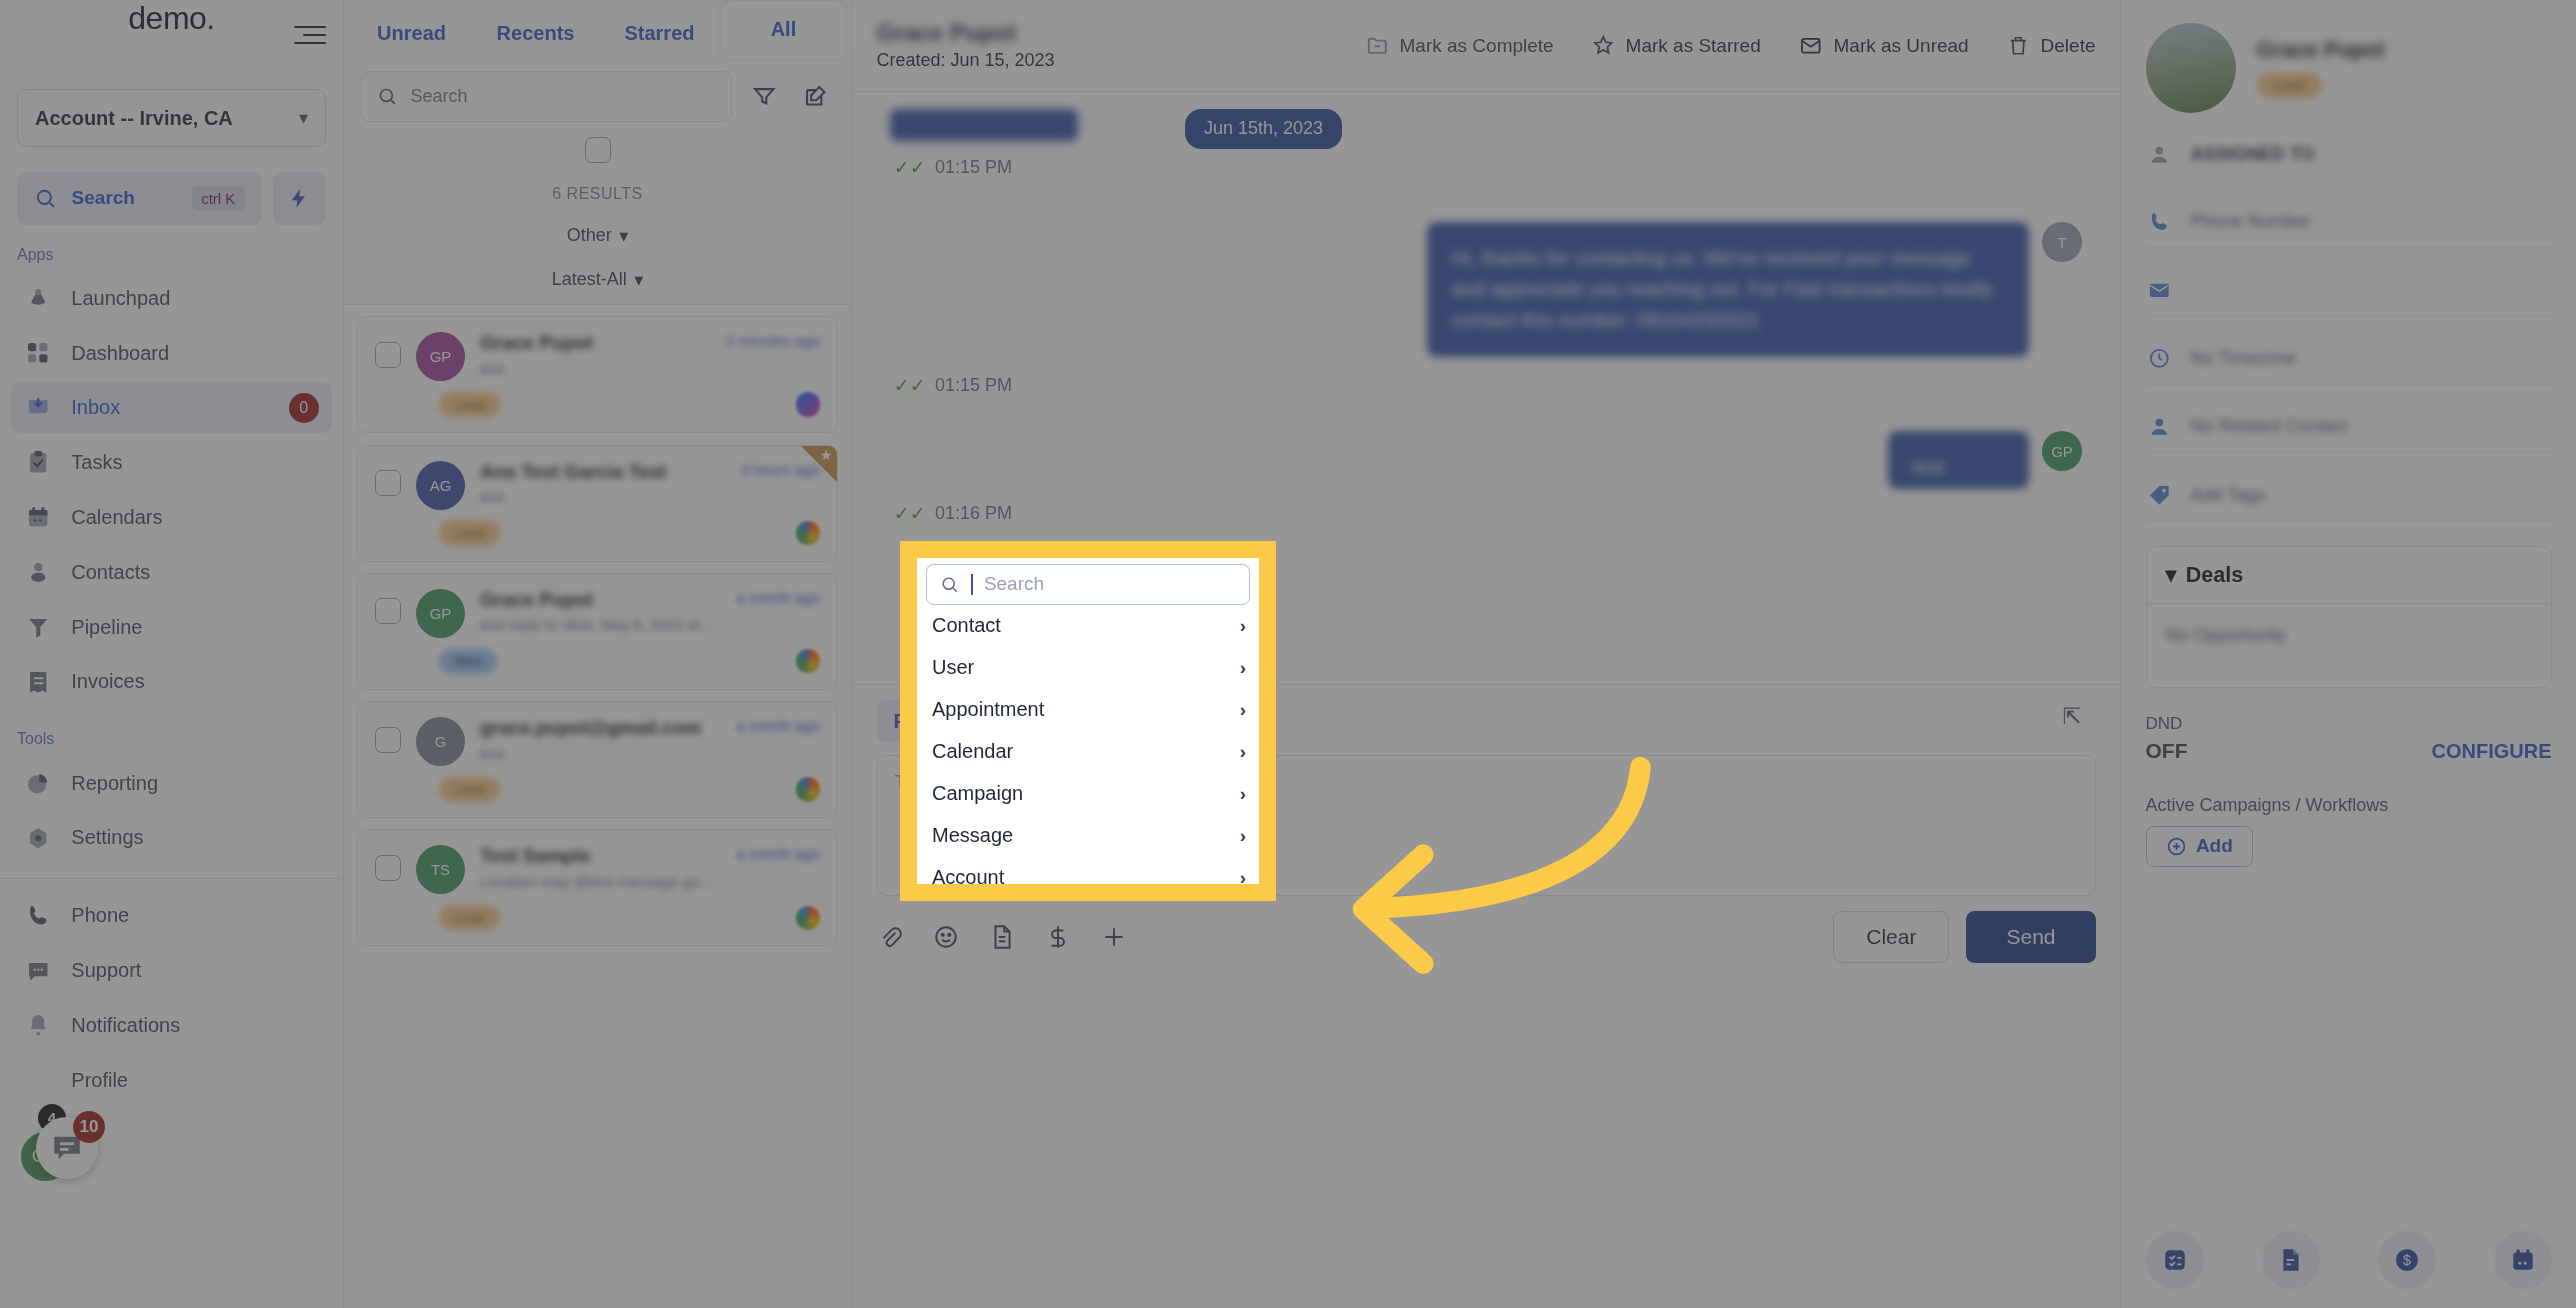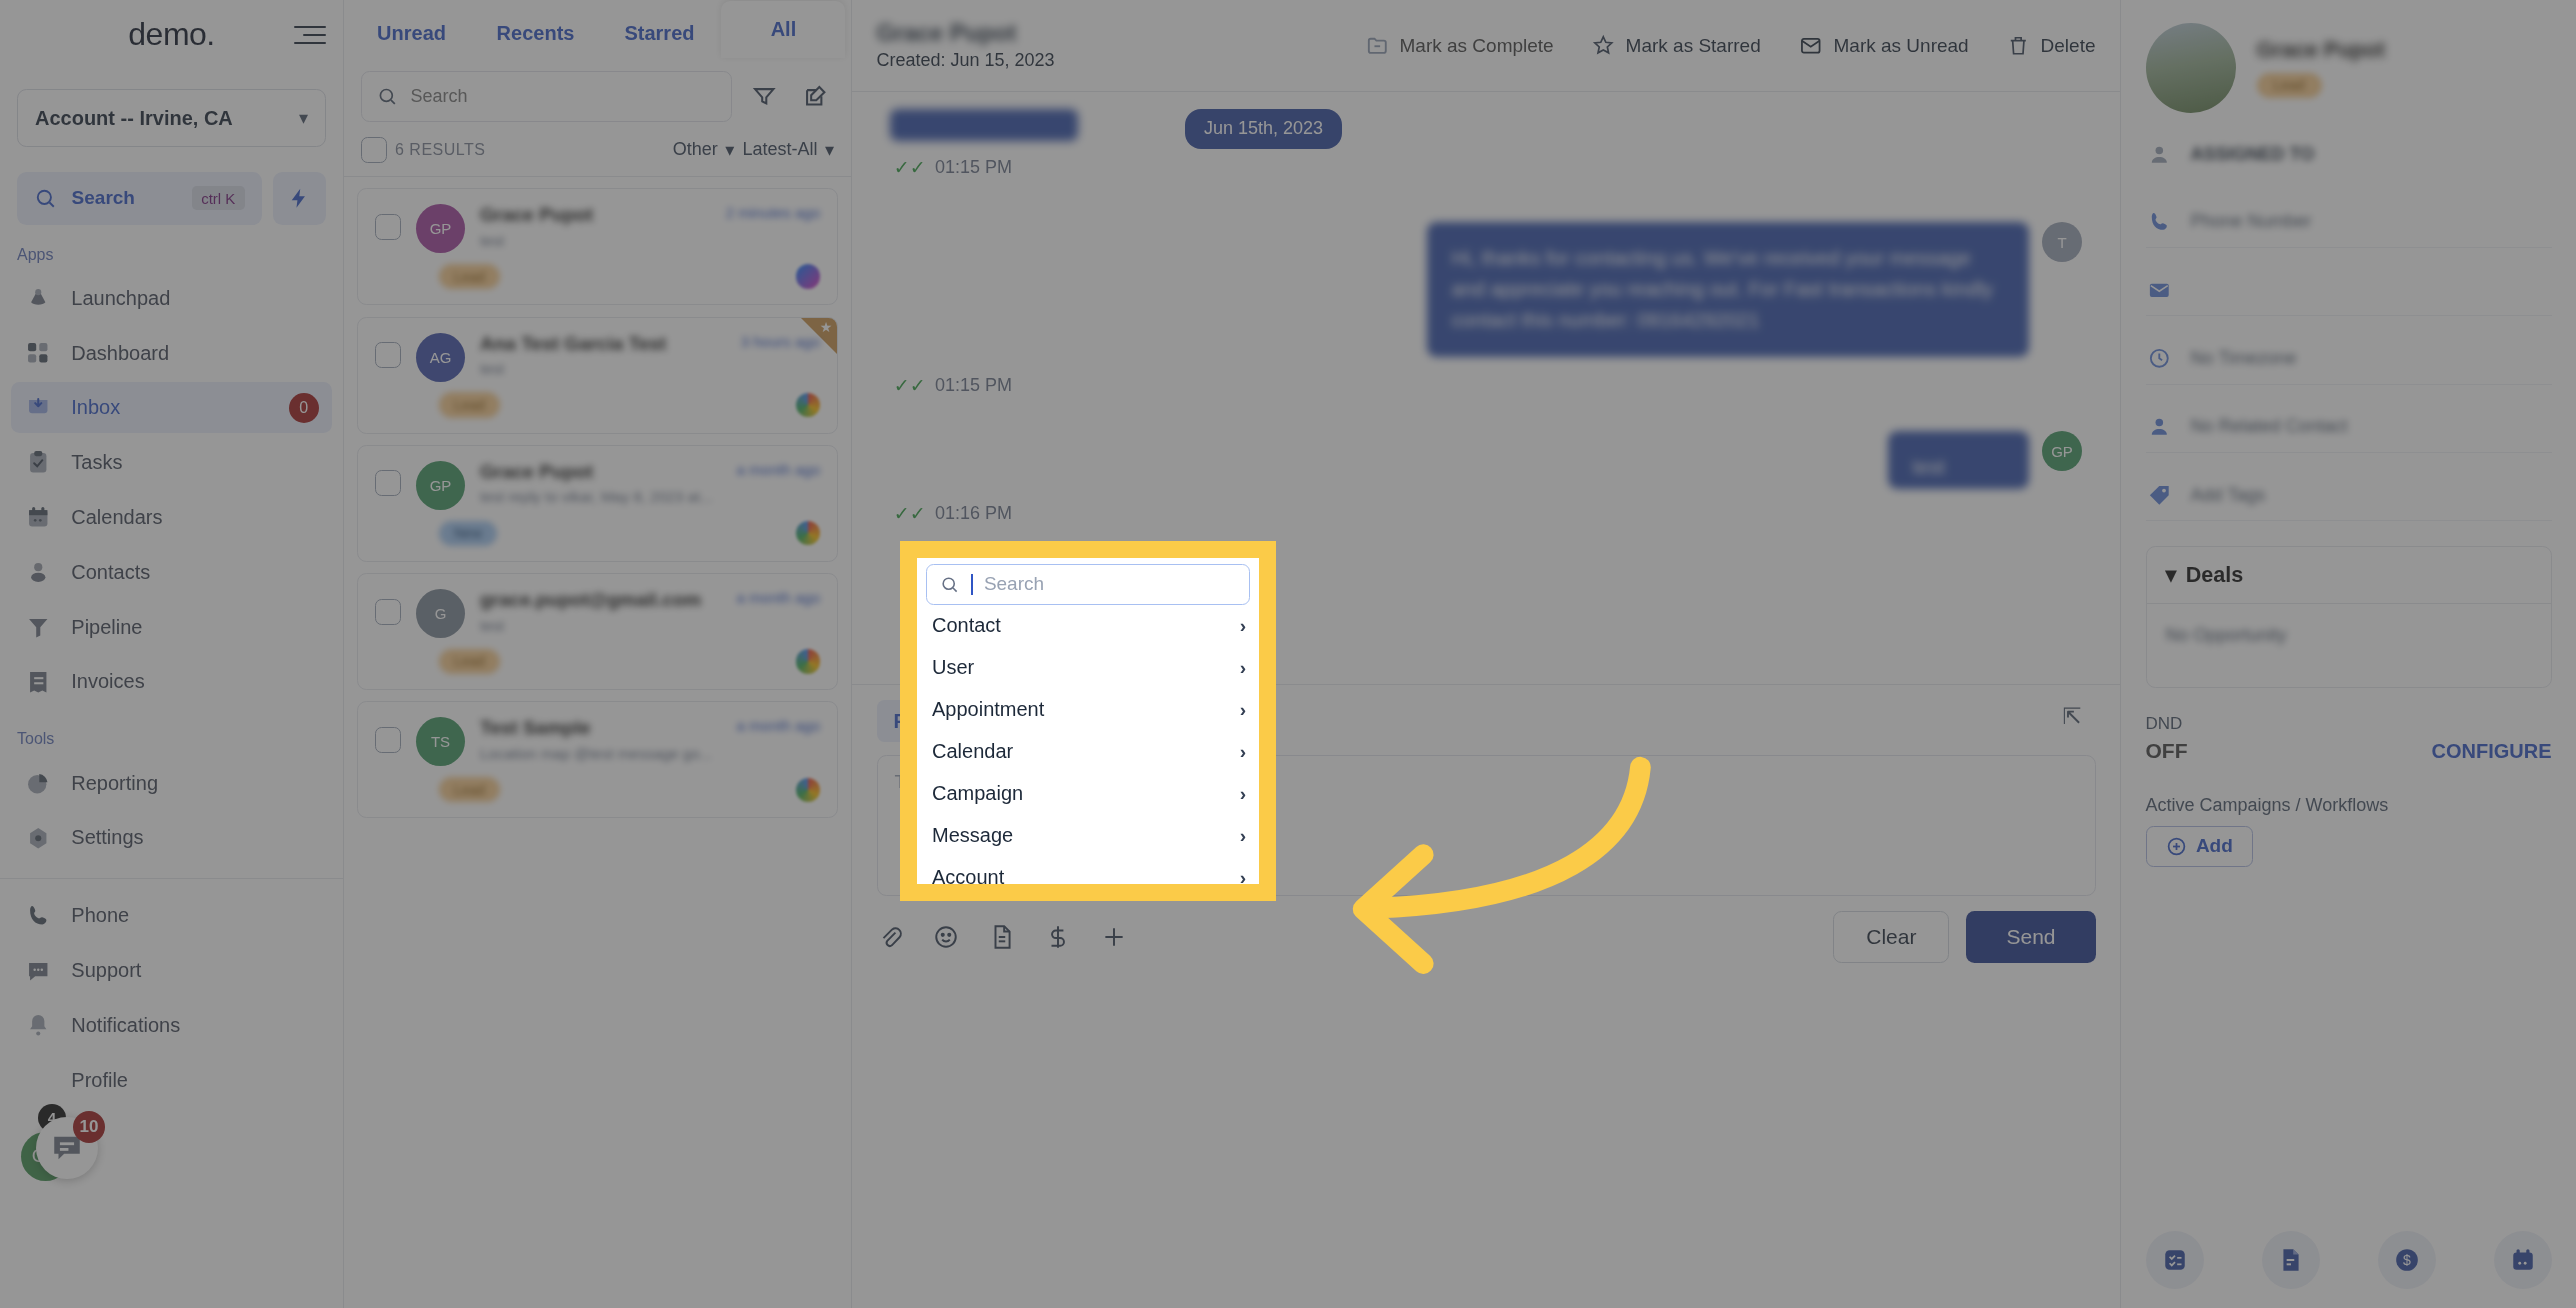--- a/index.html
+++ b/index.html
@@ -16,21 +16,21 @@
     z-index: 50; pointer-events: none;
   }
 
   
   #leftnav {
     position: absolute; left: 0; top: 0; width: 344px; height: 1308px;
     background: #ffffff; border-right: 0.9px solid #e4e6ec;
     display: flex; flex-direction: column;
   }
   .brand-row {
-    height: 68px; display: flex; align-items: center;
+    height: 68px; display: flex; 
     justify-content: center; position: relative;
   }
   .brand { font-size: 32px; letter-spacing: -0.5px; color: #101828; font-weight: 400; }
   .collapse-btn {
     position: absolute; right: 17px; top: 21px; width: 32px; height: 28px;
     display: flex; flex-direction: column; justify-content: space-between;
     padding: 4.7px 0; cursor: pointer;
   }
   .collapse-btn i { display: block; height: 2.8px; background: #1d2939; border-radius: 1.9px; }
   .collapse-btn i:nth-child(1) { width: 100%; }
@@ -118,22 +118,23 @@
   .sbox {
     flex: 1; height: 51px; border: 0.9px solid #dfe1e8; border-radius: 8.5px;
     display: flex; align-items: center; gap: 13px; padding: 0 15px;
   }
   .sbox input {
     border: 0; outline: 0; font-size: 18px; color: #475467;
     font-family: inherit; background: transparent; width: 100%;
   }
   .icon-btn { width: 38px; height: 38px; display:flex; align-items:center; justify-content:center; cursor:pointer; }
   .filterrow {
-    display: flex; align-items: center; padding: 9.4px 17px 13px 17px; gap: 8px;
+    display: flex; align-items: center; padding: 9.4px 17px 13px 17px; gap: 22px;
     border-bottom: 0.9px solid #e4e6ec;
+    flex-direction: column;
   }
   .cbx { width: 26px; height: 26px; border: 0.9px solid #98a2b3; border-radius: 6.6px; cursor:pointer; }
   .rescount { font-size: 16px; color: #7a8292; letter-spacing: 0.5px; flex:1; }
   .selbox { display:flex; align-items:center; gap:7.5px; font-size:18px; color:#344054; cursor:pointer; }
 
   .conv {
     margin: 11.3px 13px; border: 0.9px solid #e4e6ec; border-radius: 9.4px;
     padding: 15px 17px; position: relative; height: 117px; cursor: pointer;
     overflow: hidden;
   }

